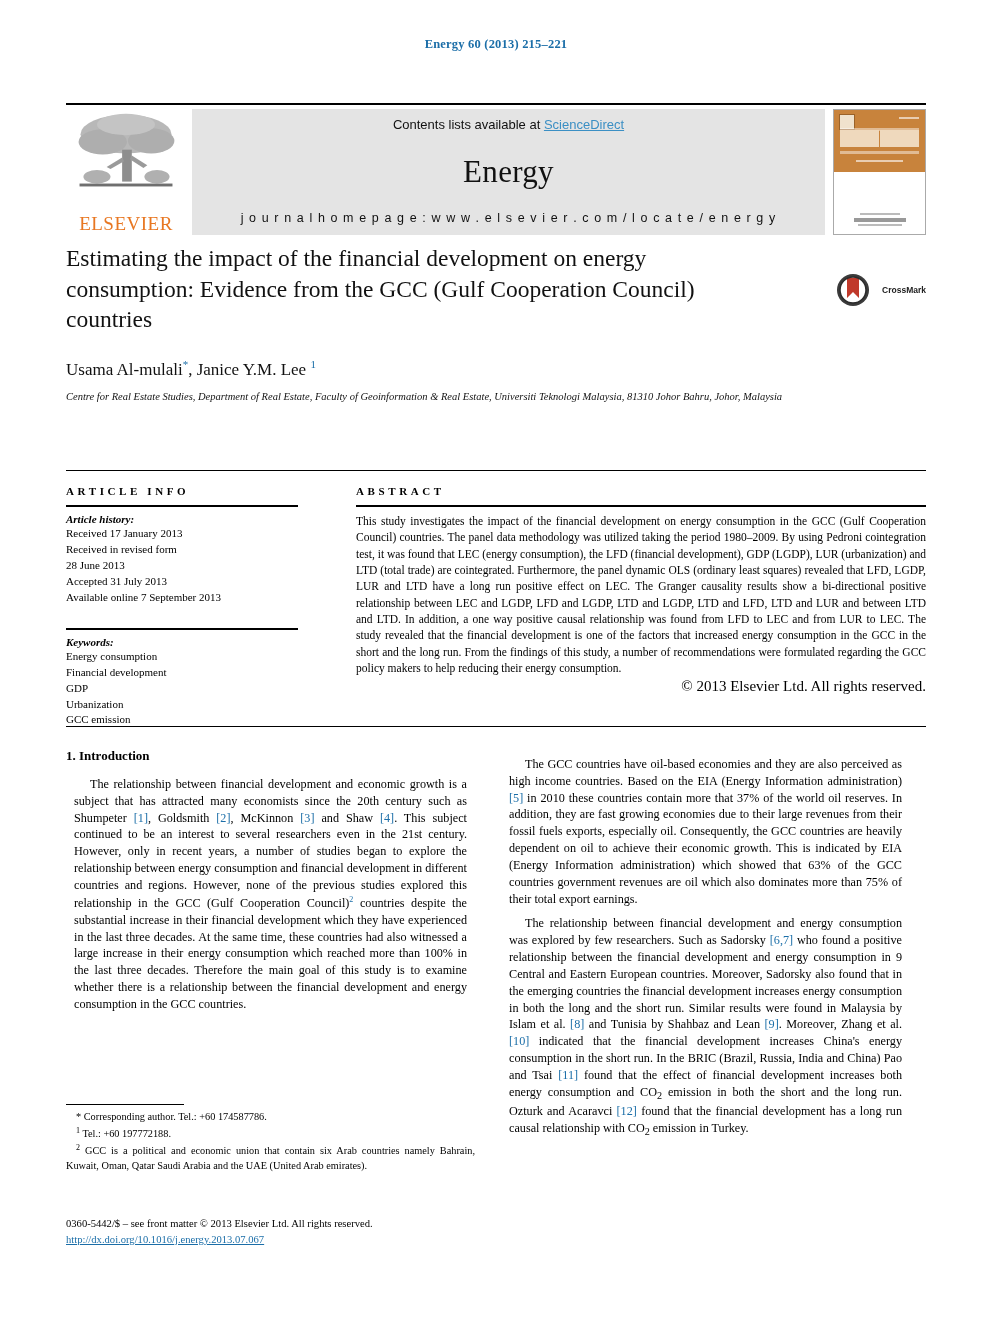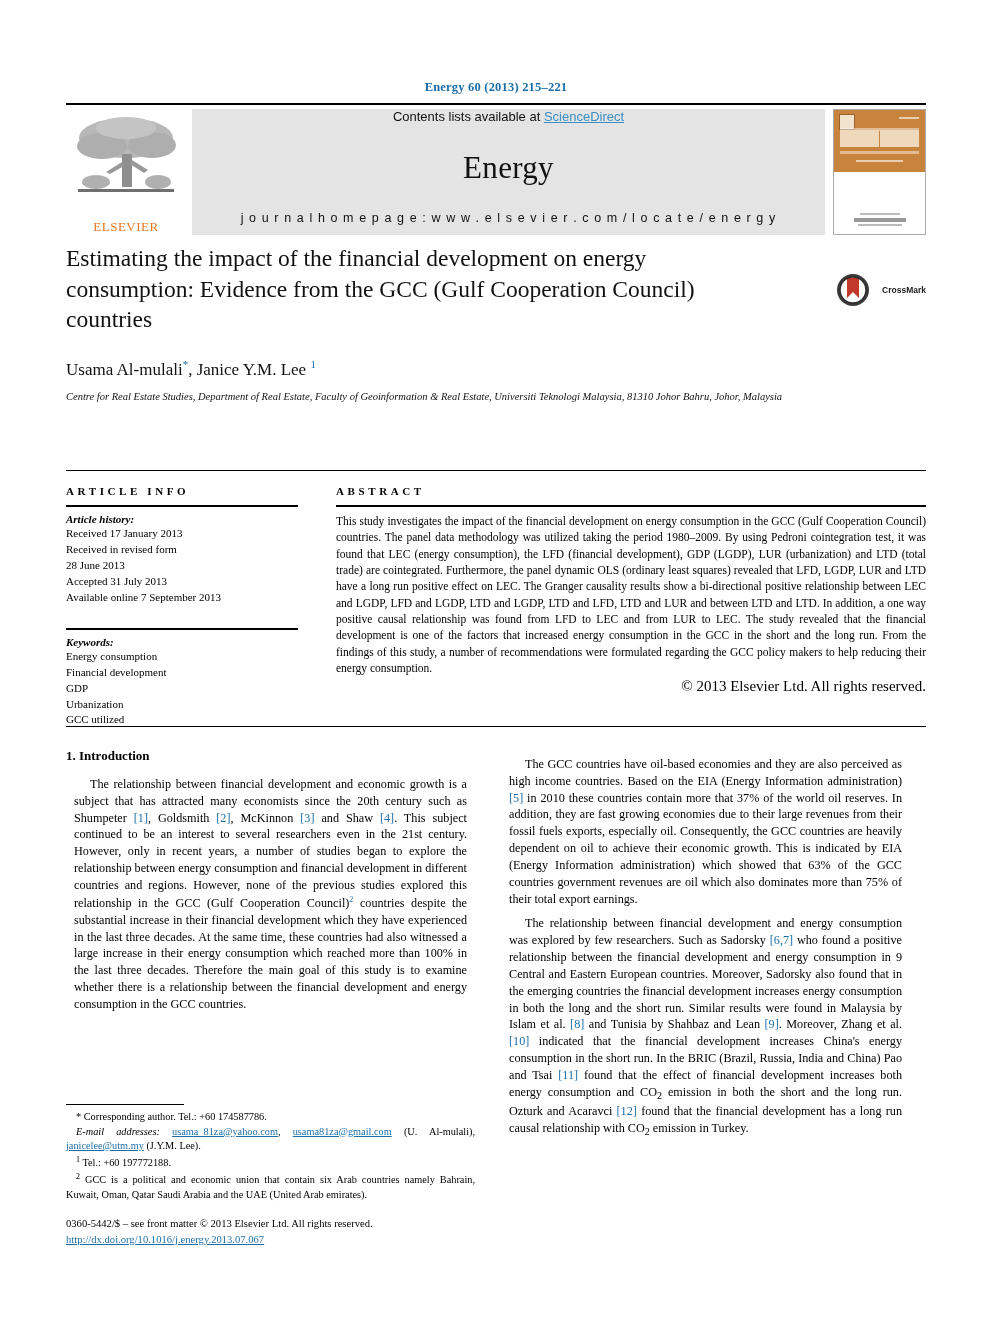--- a/index.html
+++ b/index.html
@@ -22,21 +22,21 @@
     box-sizing: border-box;
   }
 
   
   .running-head {
     text-align: center;
     color: #1b6ea8;
     font-family: "Liberation Serif", serif;
     font-weight: bold;
     font-size: 12.5px;
-    padding-top: 80px;
+    padding-top: 37px;
     letter-spacing: 0.2px;
   }
 
   
   .masthead {
     position: absolute;
     left: 66px;
     top: 103px;
     width: 860px;
     border-top: 2.5px solid #000;
@@ -54,35 +54,35 @@
     display: flex;
     flex-direction: column;
     align-items: center;
     justify-content: flex-end;
     padding-bottom: 2px;
   }
   .tree-svg { display:block; }
   .elsevier-word {
     font-family: "Liberation Serif", serif;
     color: #E87722;
-    font-size: 13px;
+    font-size: 19px;
     letter-spacing: 0.5px;
     line-height: 1;
     margin-top: 14px;
   }
   .masthead-center {
     flex: 1 1 auto;
     background: #e4e4e4;
     margin-left: 6px;
     margin-right: 8px;
     display: flex;
     flex-direction: column;
     justify-content: space-between;
     align-items: center;
-    padding: 0 0 10px 0;
+    padding: 8px 0 10px 0;
     box-sizing: border-box;
   }
   .contents-line {
     font-family: "Liberation Sans", sans-serif;
     font-size: 13px;
     color: #111;
   }
   .sciencedirect {
     color: #3b8fc4;
   }
@@ -212,20 +212,21 @@
 
   
   .info-abstract {
     position: absolute;
     left: 66px;
     top: 470px;
     width: 860px;
     border-top: 1px solid #000;
     padding-top: 14px;
     display: flex;
+    gap: 20px;
   }
   .col-info {
     width: 232px;
     flex: 0 0 232px;
     margin-right: 38px;
   }
   .col-abstract {
     flex: 1 1 auto;
   }
   .sec-head {
@@ -432,21 +433,21 @@
       <p class="info-line">Accepted 31 July 2013</p>
       <p class="info-line">Available online 7 September 2013</p>
 
       <div class="info-block-2">
         <div class="hr-thick"></div>
         <p class="info-label">Keywords:</p>
         <p class="info-line">Energy consumption</p>
         <p class="info-line">Financial development</p>
         <p class="info-line">GDP</p>
         <p class="info-line">Urbanization</p>
-        <p class="info-line">GCC utilized</p>
+        <p class="info-line">GCC emission</p>
       </div>
     </div>
 
     <div class="col-abstract">
       <div class="sec-head">ABSTRACT</div>
       <div class="hr-thick"></div>
       <p class="abstract-text">This study investigates the impact of the financial development on energy consumption in the GCC (Gulf Cooperation Council) countries. The panel data methodology was utilized taking the period 1980–2009. By using Pedroni cointegration test, it was found that LEC (energy consumption), the LFD (financial development), GDP (LGDP), LUR (urbanization) and LTD (total trade) are cointegrated. Furthermore, the panel dynamic OLS (ordinary least squares) revealed that LFD, LGDP, LUR and LTD have a long run positive effect on LEC. The Granger causality results show a bi-directional positive relationship between LEC and LGDP, LFD and LGDP, LTD and LGDP, LTD and LFD, LTD and LUR and between LTD and LTD. In addition, a one way positive causal relationship was found from LFD to LEC and from LUR to LEC. The study revealed that the financial development is one of the factors that increased energy consumption in the GCC in the short and the long run. From the findings of this study, a number of recommendations were formulated regarding the GCC policy makers to help reducing their energy consumption.</p>
       <p class="copyright-line">© 2013 Elsevier Ltd. All rights reserved.</p>
     </div>
   </div>
@@ -460,27 +461,20 @@
     </div>
     <div class="col">
       <p class="body-text" id="p-right-1">The GCC countries have oil-based economies and they are also perceived as high income countries. Based on the EIA (Energy Information administration) <span class="ref">[5]</span> in 2010 these countries contain more that 37% of the world oil reserves. In addition, they are fast growing economies due to their large revenues from their fossil fuels exports, especially oil. Consequently, the GCC countries are heavily dependent on oil to achieve their economic growth. This is indicated by EIA (Energy Information administration) which showed that 63% of the GCC countries government revenues are oil which also dominates more than 75% of their total export earnings.</p>
       <p class="body-text" id="p-right-2">The relationship between financial development and energy consumption was explored by few researchers. Such as Sadorsky <span class="ref">[6,7]</span> who found a positive relationship between the financial development and energy consumption in 9 Central and Eastern European countries. Moreover, Sadorsky also found that in the emerging countries the financial development increases energy consumption in both the long and the short run. Similar results were found in Malaysia by Islam et al. <span class="ref">[8]</span> and Tunisia by Shahbaz and Lean <span class="ref">[9]</span>. Moreover, Zhang et al. <span class="ref">[10]</span> indicated that the financial development increases China's energy consumption in the short run. In the BRIC (Brazil, Russia, India and China) Pao and Tsai <span class="ref">[11]</span> found that the effect of financial development increases both energy consumption and CO<sub>2</sub> emission in both the short and the long run. Ozturk and Acaravci <span class="ref">[12]</span> found that the financial development has a long run causal relationship with CO<sub>2</sub> emission in Turkey.</p>
     </div>
   </div>
 
   <div class="footnotes">
     <div class="fn-rule"></div>
     <p class="fn fn-indent">* Corresponding author. Tel.: +60 174587786.</p>
-    <p class="fn fn-indent">
-      <em>E-mail addresses:</em>
-      <a class="link" href="#">usama_81za@yahoo.com</a><span>, </span><a class="link" href="#">usama81za@gmail.com</a>
-      <span>(U. Al-mulali),</span>
-      <a class="link" href="#">janicelee@utm.my</a>
-      <span>(J.Y.M. Lee).</span>
-    </p>
     <p class="fn fn-indent"><sup class="small">1</sup> Tel.: +60 197772188.</p>
     <p class="fn fn-indent"><sup class="small">2</sup> GCC is a political and economic union that contain six Arab countries namely Bahrain, Kuwait, Oman, Qatar Saudi Arabia and the UAE (United Arab emirates).</p>
   </div>
 
   <div class="imprint">
     <div>0360-5442/$ – see front matter © 2013 Elsevier Ltd. All rights reserved.</div>
     <a class="doi" href="#">http://dx.doi.org/10.1016/j.energy.2013.07.067</a>
   </div>
 
 </div>

